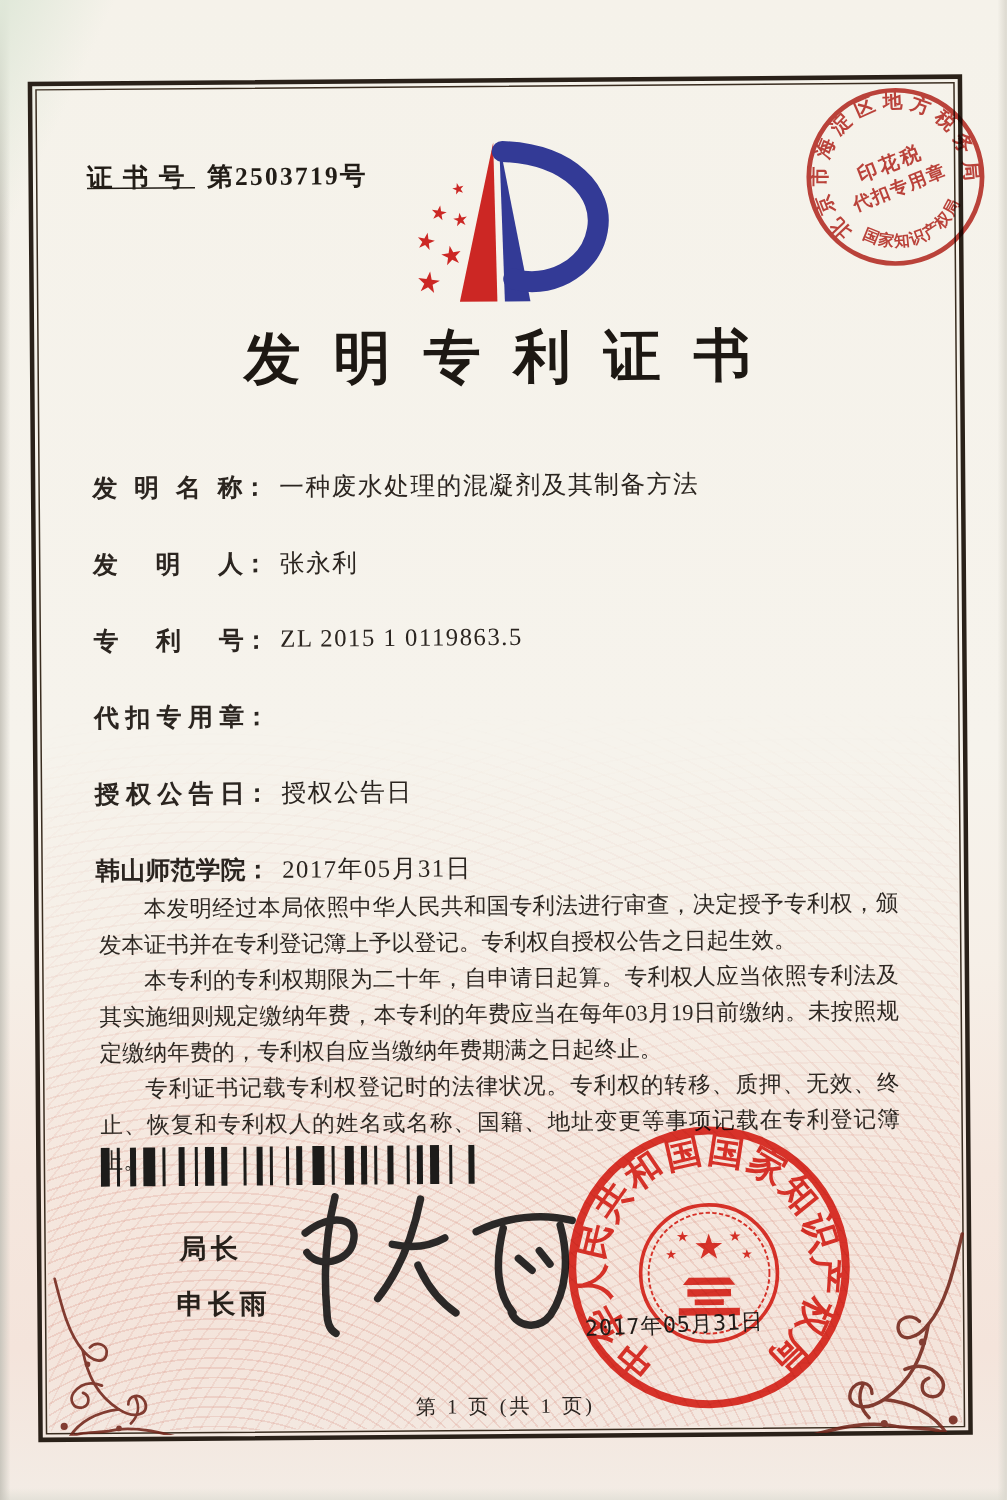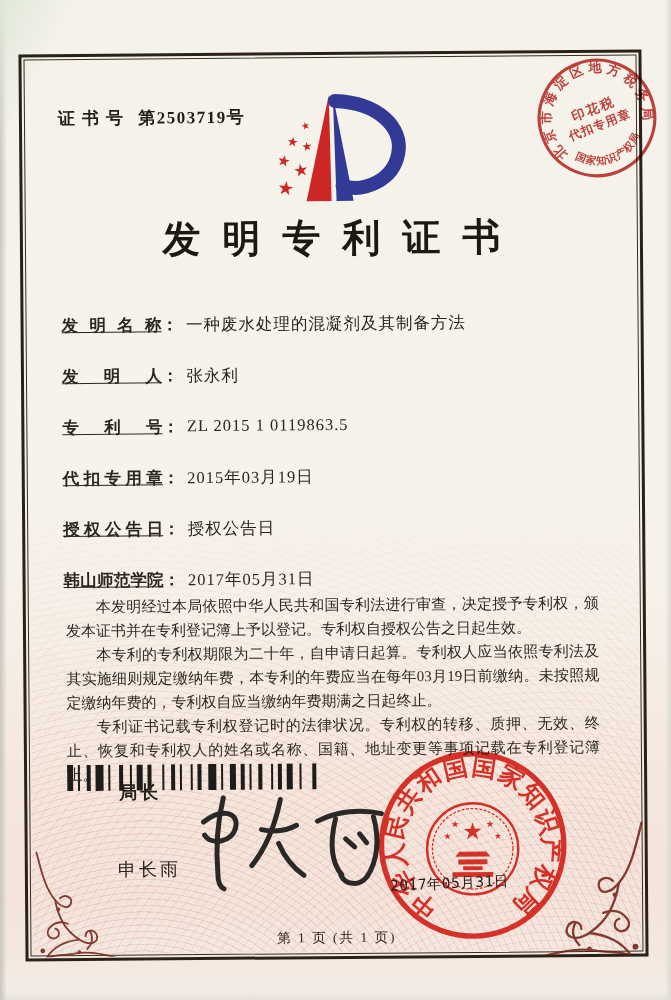--- a/index.html
+++ b/index.html
@@ -23,36 +23,36 @@
   .frame::before{content:"";position:absolute;inset:2px;border:1px solid #3a2d20;pointer-events:none;}
   .guilloche{
     position:absolute;left:4px;right:4px;top:420px;bottom:4px;pointer-events:none;
     background:
       repeating-radial-gradient(circle at 18% 135%,rgba(209,121,106,0.20) 0 1.1px,rgba(0,0,0,0) 1.1px 6.5px),
       repeating-radial-gradient(circle at 85% 150%,rgba(209,121,106,0.13) 0 1.1px,rgba(0,0,0,0) 1.1px 8px);
     -webkit-mask-image:linear-gradient(180deg,transparent 0%,rgba(0,0,0,.5) 40%,#000 70%);
     mask-image:linear-gradient(180deg,transparent 0%,rgba(0,0,0,.5) 40%,#000 70%);
   }
   .certno{position:absolute;left:36px;top:50px;font-size:17px;font-weight:600;color:#221d17;white-space:nowrap;}
-  .certno .lbl{letter-spacing:7px;margin-right:4px;}
+  .certno .lbl{letter-spacing:7px;margin-right:4px;text-decoration:underline;}
   .certno .num{letter-spacing:1.5px;}
   .logo{position:absolute;left:228px;top:30px;width:190px;height:126px;}
   .taxstamp{position:absolute;left:512px;top:2px;width:126px;height:126px;transform:rotate(-21deg);opacity:.93;mix-blend-mode:multiply;}
   .title{position:absolute;left:0;right:0;top:158px;text-align:center;font-size:38px;font-weight:700;
     letter-spacing:22px;text-indent:22px;color:#1d1813;white-space:nowrap;}
   .fields{position:absolute;left:38px;top:258px;right:34px;}
   .frow{height:51px;display:flex;align-items:flex-start;font-size:16.5px;color:#2b2520;}
-  .flabel{display:inline-block;width:100px;flex:none;text-align:justify;text-align-last:justify;font-weight:600;text-decoration:underline;}
+  .flabel{display:inline-block;width:100px;flex:none;text-align:justify;text-align-last:justify;font-weight:600;}
   .fcolon{font-weight:600;margin-right:8px;}
   .fvalue{letter-spacing:1px;font-weight:500;white-space:nowrap;}
   .paras{position:absolute;left:40px;right:44px;top:538px;font-size:15px;line-height:24px;text-align:justify;color:#2e2823;}
   .paras p{margin:0;text-indent:2em;}
   .barcode{position:absolute;left:40px;top:708px;width:270px;height:27px;}
-  .sigtitle{position:absolute;left:92px;top:724px;font-size:18px;letter-spacing:3px;font-weight:600;font-family:Liberation Mono, monospace;}
-  .signame{position:absolute;left:90px;top:801px;font-size:18px;letter-spacing:3px;font-weight:400;}
+  .sigtitle{position:absolute;left:92px;top:764px;font-size:18px;letter-spacing:3px;font-weight:600;font-family:Liberation Mono, monospace;}
+  .signame{position:absolute;left:90px;top:801px;font-size:18px;letter-spacing:3px;font-weight:700;}
   .sigscript{position:absolute;left:150px;top:732px;width:212px;height:108px;}
   .seal{position:absolute;left:348px;top:694px;width:194px;height:194px;mix-blend-mode:multiply;opacity:.95;}
   .sealdate{position:absolute;left:362px;top:820px;font-family:"DejaVu Sans Mono","Liberation Mono",monospace;
     font-size:14.5px;letter-spacing:.5px;color:#1f1b18;transform:rotate(-2deg);white-space:nowrap;}
   .flourish{position:absolute;pointer-events:none;}
   .fl-br{right:-2px;top:766px;width:124px;height:136px;}
   .fl-bl{left:0px;top:792px;width:108px;height:108px;transform:scaleX(-1);}
   .pageno{position:absolute;left:0;right:0;top:874px;text-align:center;font-size:13.5px;letter-spacing:2px;color:#2a2420;}
 </style>
 </head>
@@ -115,21 +115,20 @@
         <span class="fvalue">张永利</span>
       </div>
       <div class="frow">
         <span class="flabel">专利号</span>
           <span class="fcolon">：</span>
         <span class="fvalue">ZL 2015 1 0119863.5</span>
       </div>
       <div class="frow">
         <span class="flabel">代扣专用章</span>
           <span class="fcolon">：</span>
-        <span class="fvalue">2015年03月19日</span>
       </div>
       <div class="frow">
         <span class="flabel">授权公告日</span>
           <span class="fcolon">：</span>
         <span class="fvalue">授权公告日</span>
       </div>
       <div class="frow">
         <span class="flabel">韩山师范学院</span>
           <span class="fcolon">：</span>
         <span class="fvalue">2017年05月31日</span>

